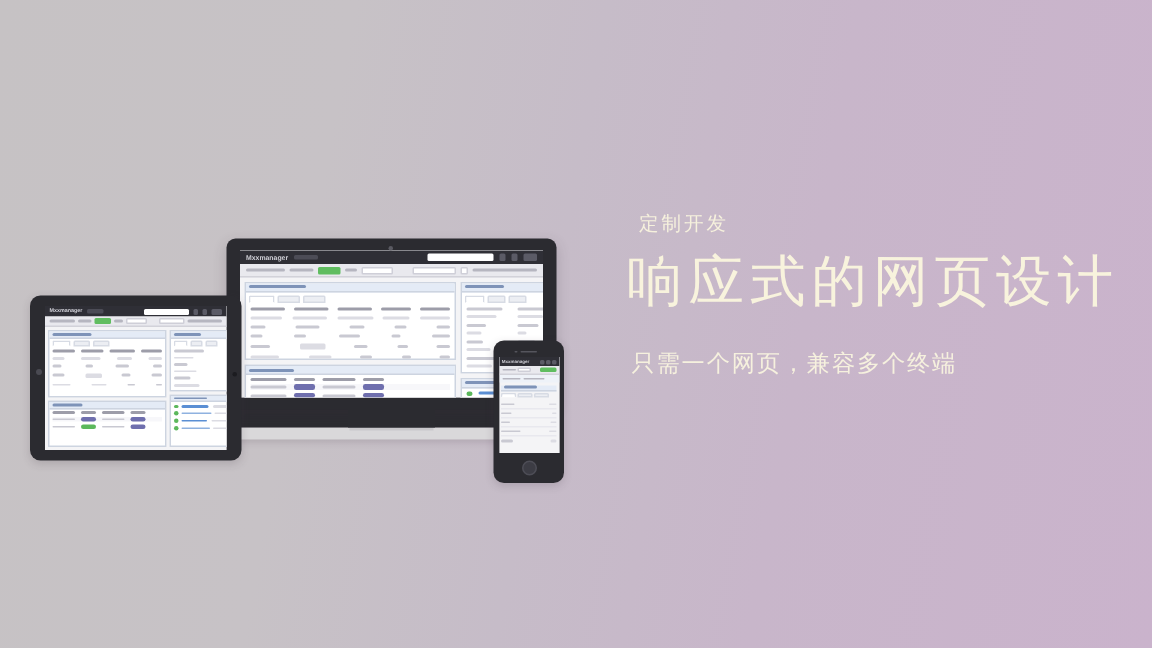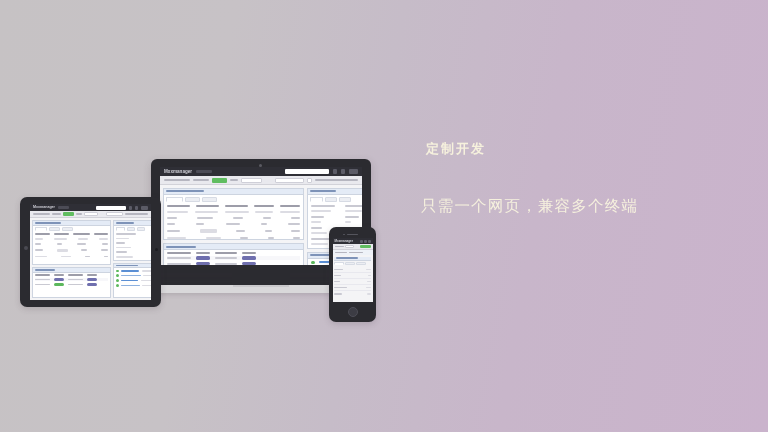--- a/index.html
+++ b/index.html
@@ -82,26 +82,26 @@
   .ui .cell.lite { background:#dcdce3; }
   .ui .pill-green { background:#5cb85c; border-radius:1.5px; }
   .ui .pill-purple { background:#6f6fae; border-radius:1.5px; }
   .ui .link { background:#5b8fd4; border-radius:1px; }
   .ui .link-lite { background:#8fb2e0; border-radius:1px; }
   .ui .striped { background:#f7f7fa; }
 
   
   #copy { position:absolute; left:418px; top:140px; width:340px; }
   #eyebrow { font-size:13px; letter-spacing:2px; color:#f6f1dd; margin-left:8px;
-             font-weight:700; }
+             font-weight:400; }
   #headline { font-size:37px; letter-spacing:4px; color:#f8f3dd; margin-top:9px;
               font-weight:400; line-height:1.12; white-space:nowrap; }
   .subline { font-size:15.5px; letter-spacing:1.2px; color:#f6f1de;
              margin-top:13px; margin-left:3px; font-weight:400; }
-  #sub1 { margin-top:38px; }
+  #sub1 { margin-top:24px; }
 </style>
 </head>
 <body>
 
 <div id="banner">
 
   <div id="devices">
 
     <div id="mon-base"></div>
     <div id="mon-base-lip"></div>
@@ -474,16 +474,17 @@
             </div>
           </div>
         </div>
       </div>
     </div>
 
   </div>
 
   <div id="copy">
     <div id="eyebrow">定制开发</div>
+    <h1 id="headline">响应式的网页设计</h1>
     <div class="subline" id="sub1">只需一个网页，兼容多个终端</div>
   </div>
 
 </div>
 
 </body></html>

